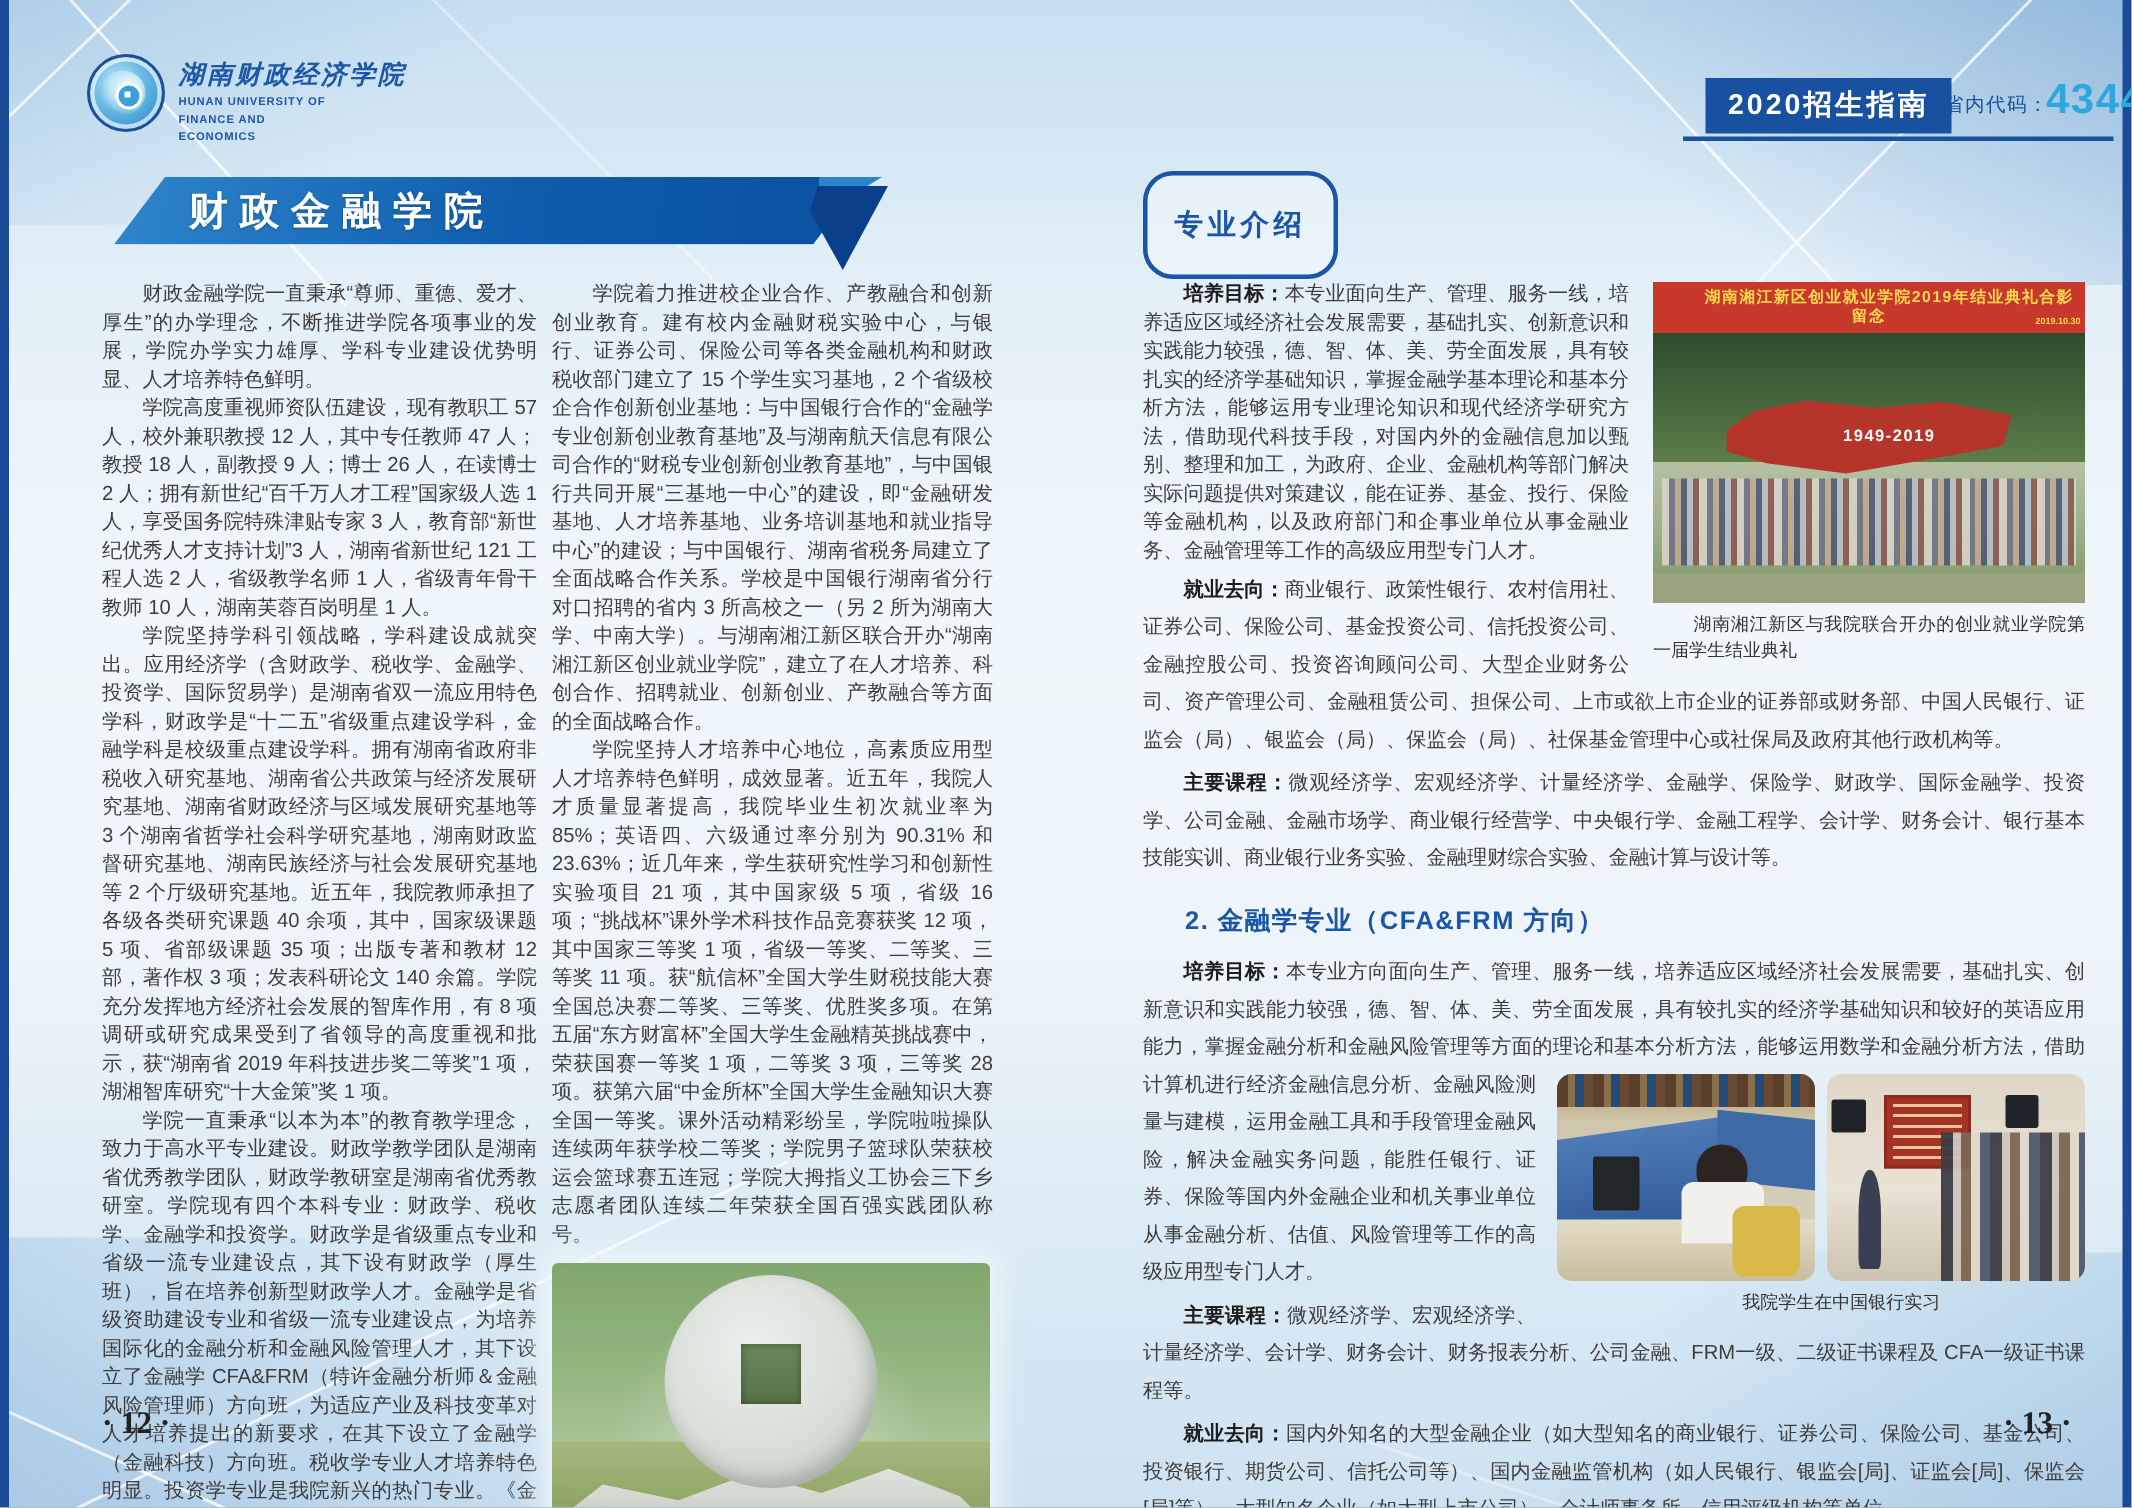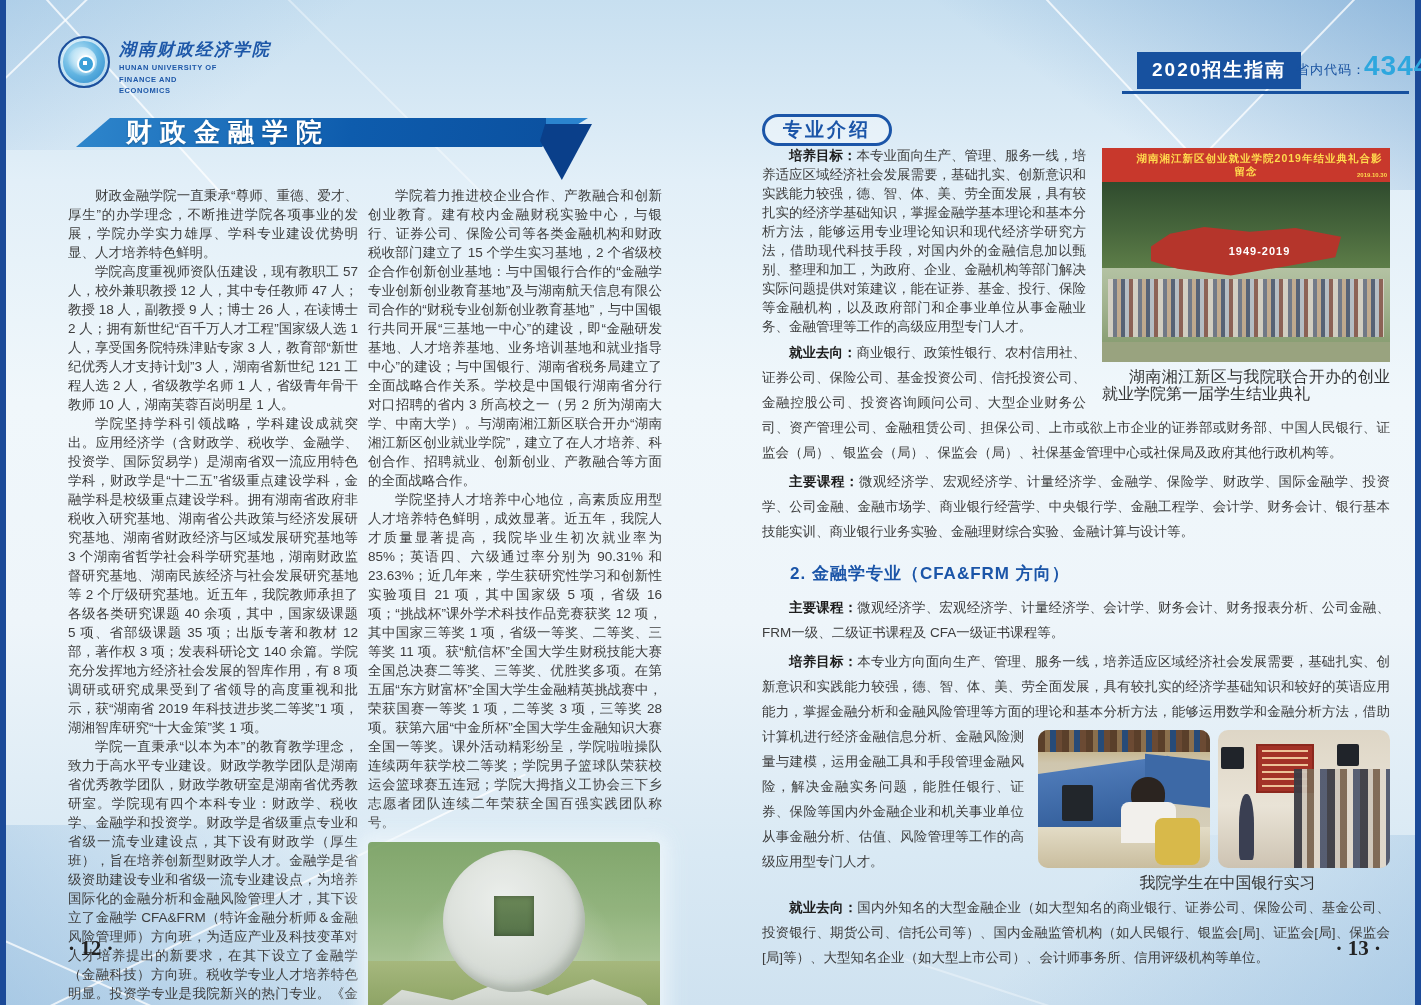--- a/index.html
+++ b/index.html
@@ -33,21 +33,21 @@
   .logo-cn{font-family:"Liberation Serif",serif;font-style:italic;font-weight:bold;color:#1d57a8;
      font-size:17px;letter-spacing:2px;}
   .logo-en{color:#1d57a8;font-weight:bold;font-size:7.5px;letter-spacing:.6px;line-height:9.5px;margin-top:2px;}
   .hdr-underline{position:absolute;left:1122px;top:91px;width:287px;height:3px;background:#17519f;}
   .edition{position:absolute;left:1137px;top:52px;background:#17519f;color:#fff;font-weight:bold;
      font-size:19px;letter-spacing:2px;padding:5px 15px 6px;}
   .code-label{position:absolute;left:1296px;top:61px;color:#17519f;font-weight:normal;font-size:13px;letter-spacing:1px;}
   .code-value{position:absolute;left:1364px;top:50px;color:#2ea7de;font-weight:bold;font-size:28px;letter-spacing:1px;}
 
   
-  .banner{position:absolute;left:76px;top:118px;width:500px;height:29px;
+  .banner{position:absolute;left:76px;top:118px;width:500px;height:45px;
      background:linear-gradient(100deg,#2e86cc 0%,#0e5cad 55%,#0b509f 100%);
      clip-path:polygon(34px 0,100% 0,466px 100%,0 100%);
      display:flex;align-items:center;}
   .banner span{color:#fff;font-weight:bold;font-size:26px;letter-spacing:8px;padding-left:50px;
      text-shadow:0 1px 2px rgba(0,0,0,.25);}
   .tail-light{position:absolute;left:546px;top:118px;width:42px;height:26px;background:#2b84cf;
      clip-path:polygon(0 0,100% 0,0 100%);}
   .tail-dark{position:absolute;left:540px;top:124px;width:52px;height:56px;background:#0a3f8a;
      clip-path:polygon(10% 0,100% 0,42% 100%,0 30%);}
 
@@ -74,21 +74,21 @@
   .s-hole{position:absolute;left:50%;top:46px;transform:translateX(-50%);width:40px;height:40px;
      background:linear-gradient(180deg,#63814c,#4c6a3d);box-shadow:inset 0 0 6px rgba(0,0,0,.4);}
 
   .pageno{position:absolute;font-family:"Liberation Serif",serif;font-weight:bold;font-size:21px;color:#222;}
   .pageno.lft{left:68px;top:936px;}
   .pageno.rgt{right:40px;top:936px;}
 
   
   .rcontent{position:absolute;left:762px;top:114px;width:628px;color:#3d3d3d;}
   .intro-badge{display:inline-block;border:3px solid #1b55a8;border-radius:20px;color:#1b55a8;
-     font-weight:bold;font-size:19px;letter-spacing:3px;padding:0 18px;background:rgba(255,255,255,.35);}
+     font-weight:bold;font-size:19px;letter-spacing:3px;padding:20px 18px;background:rgba(255,255,255,.35);}
   .sec h3{color:#1b55a8;font-size:17px;font-weight:bold;margin:18px 0 10px 28px;letter-spacing:1px;}
   .para{margin:0 0 4px 0;text-align:justify;text-indent:2em;font-size:13.5px;}
   .lbl{font-weight:bold;color:#1d1d1d;}
   .goal1{line-height:19px;}
   .wide{line-height:25px;}
   .clear{clear:both;}
 
   
   .fig1{float:right;width:288px;margin:2px 0 6px 16px;}
   .fig1 *{box-sizing:border-box;}
@@ -100,21 +100,21 @@
      background:linear-gradient(180deg,#2f4b2e 0%,#47663c 55%,#5d7d48 100%);}
   .f-lawn{position:absolute;left:0;right:0;top:48%;bottom:0;
      background:linear-gradient(180deg,#b4c2a3 0%,#9fb08c 45%,#7c9464 100%);}
   .f-flag{position:absolute;left:17%;top:25%;width:66%;height:27%;background:#b5352b;
      clip-path:polygon(0 40%,10% 14%,28% 0,52% 10%,76% 2%,100% 20%,97% 62%,72% 80%,42% 100%,14% 86%,0 70%);
      display:flex;align-items:center;justify-content:center;}
   .f-flag span{color:#fff;font-weight:bold;font-size:11px;letter-spacing:1px;}
   .f-crowd{position:absolute;left:2%;right:2%;top:54%;height:32%;opacity:.9;
      background:repeating-linear-gradient(90deg,#d8d2c8 0 5px,#6d7487 5px 9px,#c3a98f 9px 13px,#4e5a74 13px 17px,#b8bfca 17px 21px,#8a5a50 21px 25px);}
   .f-steps{position:absolute;left:0;right:0;bottom:0;height:11%;background:#99a37f;}
-  .figcap{font-family:"Liberation Serif",serif;font-size:16px;line-height:17px;color:#333;margin-top:6px;}
+  .figcap{font-family:"Liberation Serif",serif;font-size:12px;line-height:17px;color:#333;margin-top:6px;}
 
   
   .fig2{float:right;width:352px;margin:6px 0 4px 14px;}
   .fig2-photos{display:flex;gap:8px;}
   .ph{position:relative;width:172px;height:138px;border-radius:10px;overflow:hidden;}
   .office{background:linear-gradient(180deg,#8a6f4d 0%,#c7b893 16%,#cfc6ae 24%,#d9d3c0 100%);}
   .o-books{position:absolute;left:0;right:0;top:0;height:16%;
      background:repeating-linear-gradient(90deg,#5a3f2a 0 7px,#8a6f4d 7px 12px,#274b78 12px 18px,#6b4a33 18px 24px);}
   .o-panel{position:absolute;left:-12%;top:26%;width:90%;height:52%;background:linear-gradient(180deg,#4e7ab8,#2f5a96);
      transform:skewY(-8deg);border-radius:6px;}
@@ -229,23 +229,20 @@
         <span class="lbl">就业去向：</span><span>商业银行、政策性银行、农村信用社、证券公司、保险公司、基金投资公司、信托投资公司、金融控股公司、投资咨询顾问公司、大型企业财务公司、资产管理公司、金融租赁公司、担保公司、上市或欲上市企业的证券部或财务部、中国人民银行、证监会（局）、银监会（局）、保监会（局）、社保基金管理中心或社保局及政府其他行政机构等。</span>
       </div>
       <div class="para wide">
         <span class="lbl">主要课程：</span><span>微观经济学、宏观经济学、计量经济学、金融学、保险学、财政学、国际金融学、投资学、公司金融、金融市场学、商业银行经营学、中央银行学、金融工程学、会计学、财务会计、银行基本技能实训、商业银行业务实验、金融理财综合实验、金融计算与设计等。</span>
       </div>
     </div>
 
     <div class="sec">
       <h3>2. 金融学专业（CFA&amp;FRM 方向）</h3>
       <div class="para wide">
-        <span class="lbl">主要课程：</span><span>微观经济学、宏观经济学、计量经济学、会计学、财务会计、财务报表分析、公司金融、FRM一级、二级证书课程及 CFA一级证书课程等。</span>
-      </div>
-      <div class="para wide">
         <span class="lbl">培养目标：</span><span>本专业方向面向生产、管理、服务一线，培养适应区域经济社会发展需要，基础扎实、创新意识和实践能力较强，德、智、体、美、劳全面发展，具有较扎实的经济学基础知识和较好的英语应用能力，掌握金融分析和金融风险管理等方面的理论和基本分析方法，能够运用数学和金融分析方法，借助计算机进行经济金融信息</span><figure class="fig2" style="margin:6px 0 4px 14px;">
           <div class="fig2-photos">
             <div class="ph office">
               <div class="o-books"></div>
               <div class="o-panel"></div>
               <div class="o-panel2"></div>
               <div class="o-desk"></div>
               <div class="o-monitor"></div>
               <div class="o-hair"></div>
               <div class="o-shirt"></div>
@@ -255,20 +252,23 @@
               <div class="c-tv t1"></div>
               <div class="c-tv t2"></div>
               <div class="c-screen"></div>
               <div class="c-teacher"></div>
               <div class="c-people"></div>
             </div>
           </div>
           <figcaption class="figcap">我院学生在中国银行实习</figcaption>
         </figure><span>分析、金融风险测量与建模，运用金融工具和手段管理金融风险，解决金融实务问题，能胜任银行、证券、保险等国内外金融企业和机关事业单位从事金融分析、估值、风险管理等工作的高级应用型专门人才。</span>
       </div>
+      <div class="para wide">
+        <span class="lbl">主要课程：</span><span>微观经济学、宏观经济学、计量经济学、会计学、财务会计、财务报表分析、公司金融、FRM一级、二级证书课程及 CFA一级证书课程等。</span>
+      </div>
       <div class="para wide clear">
         <span class="lbl">就业去向：</span><span>国内外知名的大型金融企业（如大型知名的商业银行、证券公司、保险公司、基金公司、投资银行、期货公司、信托公司等）、国内金融监管机构（如人民银行、银监会[局]、证监会[局]、保监会[局]等）、大型知名企业（如大型上市公司）、会计师事务所、信用评级机构等单位。</span>
       </div>
     </div>
   </div>
 
   <div class="pageno rgt">· 13 ·</div>
 </div>
 
 </body></html>

